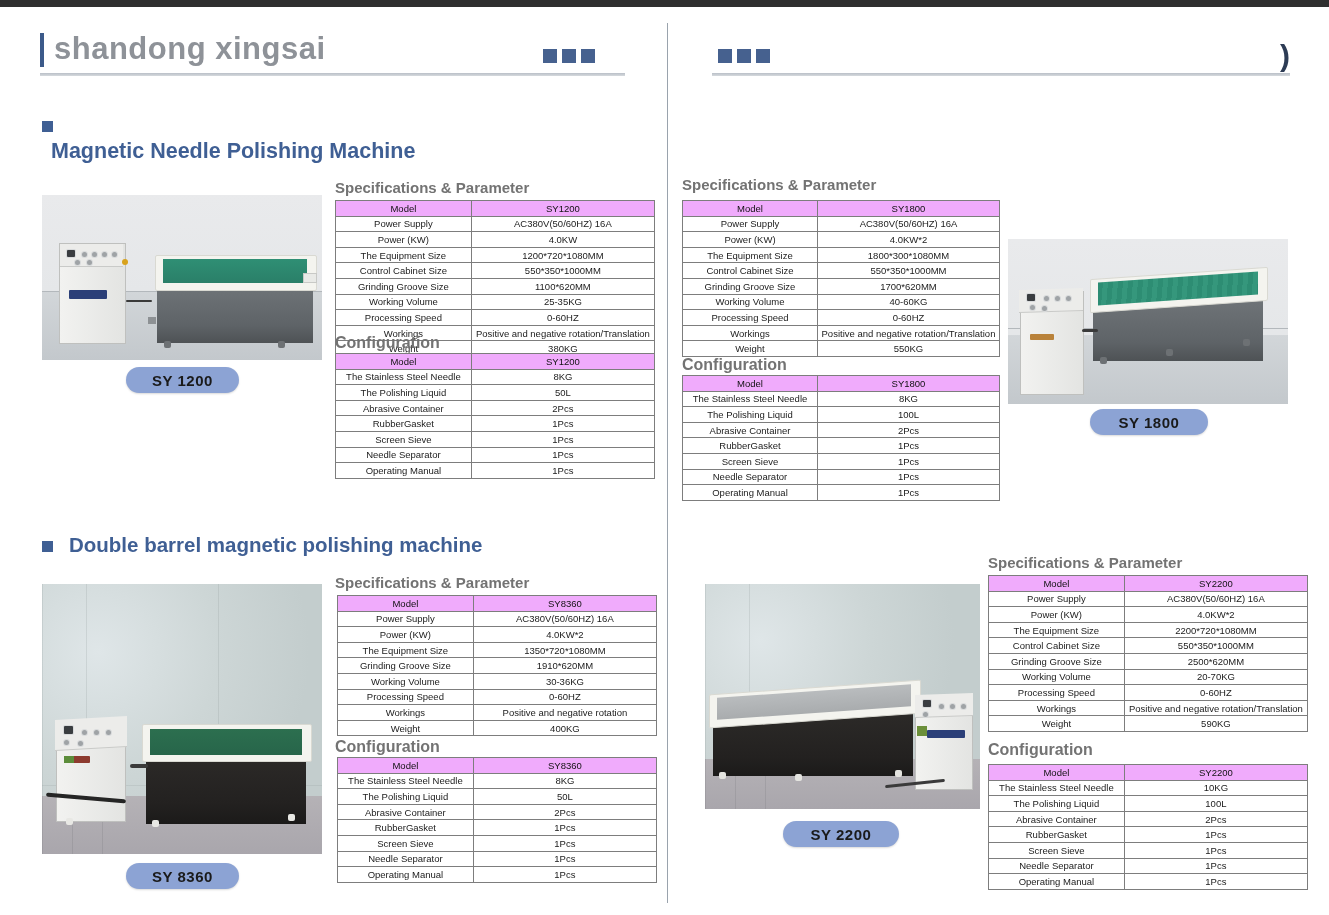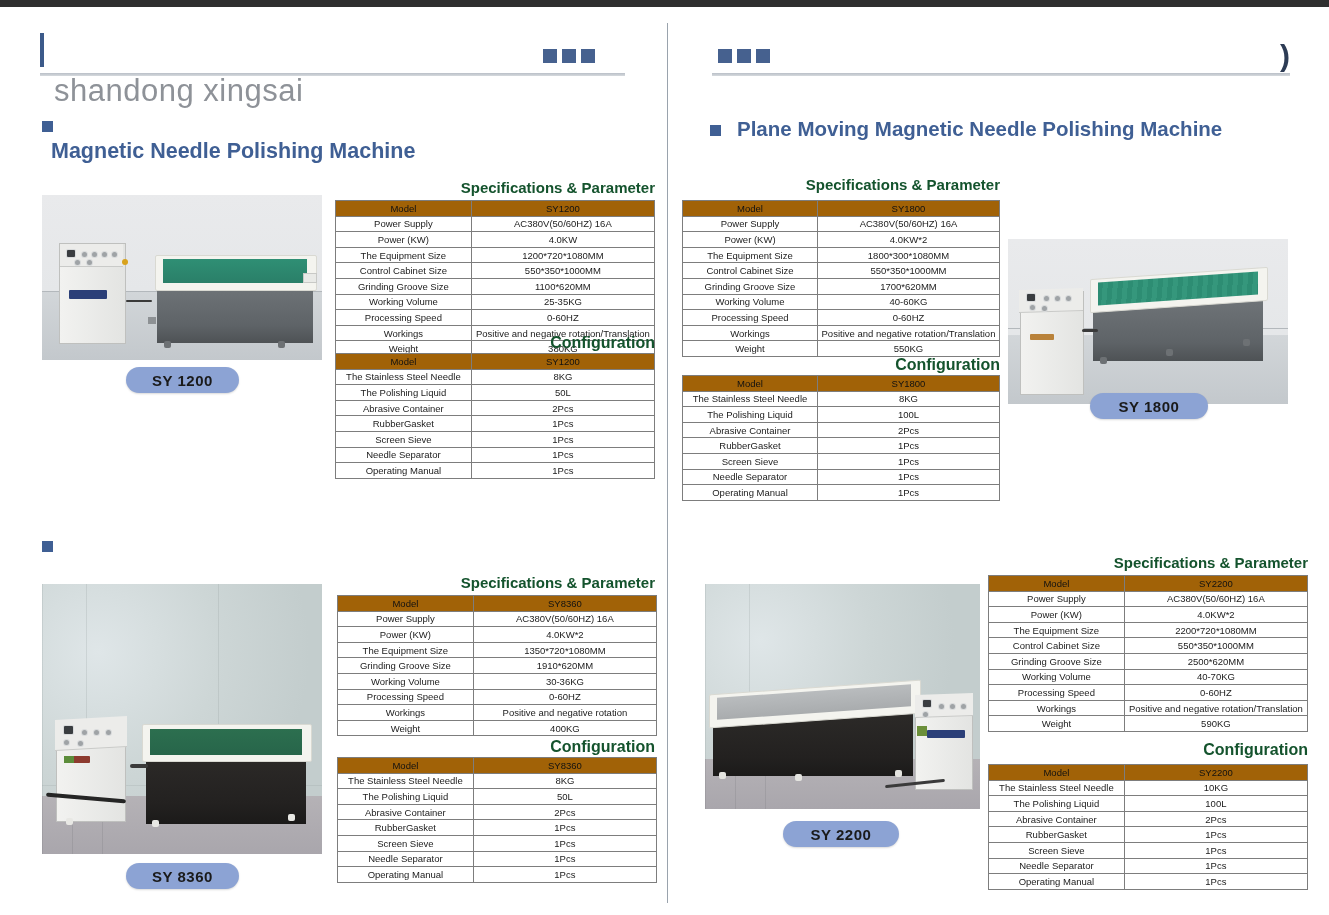--- a/index.html
+++ b/index.html
@@ -13,40 +13,40 @@
   .page-top-edge{position:absolute;left:0;top:0;width:1329px;height:7px;background:#2f2f2f;}
   .page-top-edge::after{content:"";position:absolute;left:0;top:7px;width:1329px;height:2px;background:#ffffff;}
   .spread{position:absolute;left:0;top:9px;width:1329px;height:906px;background:#fff;}
   .divider{position:absolute;left:667px;top:14px;width:1px;height:880px;background:#9aa3ad;}
 
   
   .hdr{position:absolute;}
   .hdr-left{left:40px;top:14px;width:585px;height:56px;}
   .hdr-right{left:712px;top:14px;width:578px;height:56px;}
   .brand-bar{position:absolute;left:0;top:10px;width:4px;height:34px;background:#3c5a8a;}
-  .brand-txt{position:absolute;left:14px;top:8px;font-size:31px;color:#8e9298;font-weight:400;letter-spacing:.5px;white-space:nowrap;margin-top:42px;}
+  .brand-txt{position:absolute;left:14px;top:8px;font-size:31px;color:#8e9298;font-weight:700;letter-spacing:.5px;white-space:nowrap;}
   .hdr-rule{position:absolute;left:0;bottom:3px;width:100%;height:3px;background:linear-gradient(to bottom,#b9bfc7,#d6dade);}
   .sq3{position:absolute;display:flex;gap:5px;}
   .sq3 i{display:block;width:14px;height:14px;background:#46618f;}
   .hdr-left .sq3{right:30px;top:26px;}
   .hdr-right .sq3{left:6px;top:26px;}
   .ghost-txt{position:absolute;right:40px;top:24px;font-size:15px;color:#e2e5e9;letter-spacing:2px;white-space:nowrap;}
   .hdr-right .endmark{position:absolute;right:0px;top:16px;font-size:30px;color:#2d3c55;font-weight:600;}
 
   
   .ptitle{position:absolute;color:#3f5f94;font-weight:bold;line-height:1.2;}
   .ptitle .bullet{display:inline-block;width:11px;height:11px;background:#3f5f94;vertical-align:middle;margin-right:16px;}
 
   
-  .cap{position:absolute;font-size:15px;color:#14532d;font-weight:bold;text-align:right;white-space:nowrap;}
+  .cap{position:absolute;font-size:15px;color:#737373;font-weight:bold;text-align:left;white-space:nowrap;}
 
   
   table.spec{position:absolute;border-collapse:collapse;background:#fff;border:1px solid #4e4e4e;table-layout:fixed;}
   table.spec td{border:1px solid #7d7d7d;font-size:9.5px;color:#1b1b1b;text-align:center;padding:1px 2px;height:12.6px;line-height:11px;white-space:nowrap;overflow:hidden;}
-  table.spec tr.hrow td{background:#a16207;color:#111;font-size:9.5px;}
+  table.spec tr.hrow td{background:#f0abfc;color:#111;font-size:9.5px;}
   table.spec td.k{width:41%;}
 
   
   .badge{position:absolute;background:#8ca3d4;border-radius:13px;color:#1a1a1a;font-size:15px;font-weight:bold;letter-spacing:.5px;
          display:flex;align-items:center;justify-content:center;box-shadow:0 1px 2px rgba(0,0,0,.15);}
 
   
   .blurb{position:absolute;color:#3f5f94;font-weight:bold;font-size:18.5px;line-height:1.42;}
 
   
@@ -220,21 +220,21 @@
           <td>1Pcs</td>
         </tr>
         <tr>
           <td class="k">Operating Manual</td>
           <td>1Pcs</td>
         </tr>
       </tbody>
     </table>
 
   <div class="ptitle" style="left:42px;top:524px;width:520px;font-size:20.5px;">
-    <span class="bullet"></span>
+    <span class="bullet"></span><span>Double barrel magnetic polishing machine</span>
   </div>
 
   <div class="photo ph-stone" style="left:42px;top:575px;width:280px;height:270px;">
     <div class="stone-floor" style="height:58px;"></div>
 
     <div class="cabinet" style="left:14px;top:136px;width:68px;height:100px;"></div>
     <div class="cab-panel" style="left:13px;top:134px;width:72px;height:30px;transform:skewY(-3deg);"></div>
     <div class="knob dark" style="left:22px;top:142px;width:9px;height:8px;border-radius:1px;"></div>
     <div class="knob" style="left:40px;top:146px;"></div>
     <div class="knob" style="left:52px;top:146px;"></div>
@@ -329,23 +329,20 @@
           <td class="k">Needle Separator</td>
           <td>1Pcs</td>
         </tr>
         <tr>
           <td class="k">Operating Manual</td>
           <td>1Pcs</td>
         </tr>
       </tbody>
     </table>
 
-  <div class="ptitle" style="left:710px;top:108px;width:570px;font-size:20.5px;">
-    <span class="bullet"></span><span>Plane Moving Magnetic Needle Polishing Machine</span>
-  </div>
 
   <div class="cap" style="left:682px;top:167px;width:318px;">Specifications &amp; Parameter</div>
   <table class="spec" style="left:682px;top:191px;width:318px;">
       <tbody>
         <tr class="hrow">
           <td class="k">Model</td>
           <td>SY1800</td>
         </tr>
         <tr>
           <td class="k">Power Supply</td>
@@ -438,21 +435,21 @@
 
     <div class="tank" style="left:85px;top:60px;width:170px;height:62px;"></div>
     <div class="tank-rim" style="left:82px;top:34px;width:176px;height:32px;transform:skewY(-4deg);"></div>
     <div class="tank-green mid" style="left:90px;top:38px;width:160px;height:23px;transform:skewY(-4deg);"></div>
     <div class="cord" style="left:74px;top:90px;width:16px;height:3px;"></div>
     <div class="caster" style="left:92px;top:118px;"></div>
     <div class="caster" style="left:235px;top:100px;"></div>
     <div class="caster" style="left:158px;top:110px;"></div>
   </div>
 
-  <div class="badge" style="left:1090px;top:384px;width:118px;height:26px;">SY 1800</div>
+  <div class="badge" style="left:1090px;top:400px;width:118px;height:26px;">SY 1800</div>
 
   <div class="photo ph-stone" style="left:705px;top:575px;width:275px;height:225px;">
     <div class="stone-floor" style="height:50px;"></div>
 
     <div class="tank dark" style="left:8px;top:128px;width:200px;height:64px;"></div>
     <div class="tank-rim" style="left:4px;top:103px;width:210px;height:32px;transform:skewY(-4deg);"></div>
     <div class="tank-gray" style="left:12px;top:107px;width:194px;height:22px;transform:skewY(-4deg);"></div>
     <div class="caster" style="left:14px;top:188px;background:#e4e4e0;"></div>
     <div class="caster" style="left:90px;top:190px;background:#e4e4e0;"></div>
     <div class="caster" style="left:190px;top:186px;background:#e4e4e0;"></div>
@@ -493,21 +490,21 @@
         <tr>
           <td class="k">Control Cabinet Size</td>
           <td>550*350*1000MM</td>
         </tr>
         <tr>
           <td class="k">Grinding Groove Size</td>
           <td>2500*620MM</td>
         </tr>
         <tr>
           <td class="k">Working Volume</td>
-          <td>40-70KG</td>
+          <td>20-70KG</td>
         </tr>
         <tr>
           <td class="k">Processing Speed</td>
           <td>0-60HZ</td>
         </tr>
         <tr>
           <td class="k">Workings</td>
           <td>Positive and negative rotation/Translation</td>
         </tr>
         <tr>

